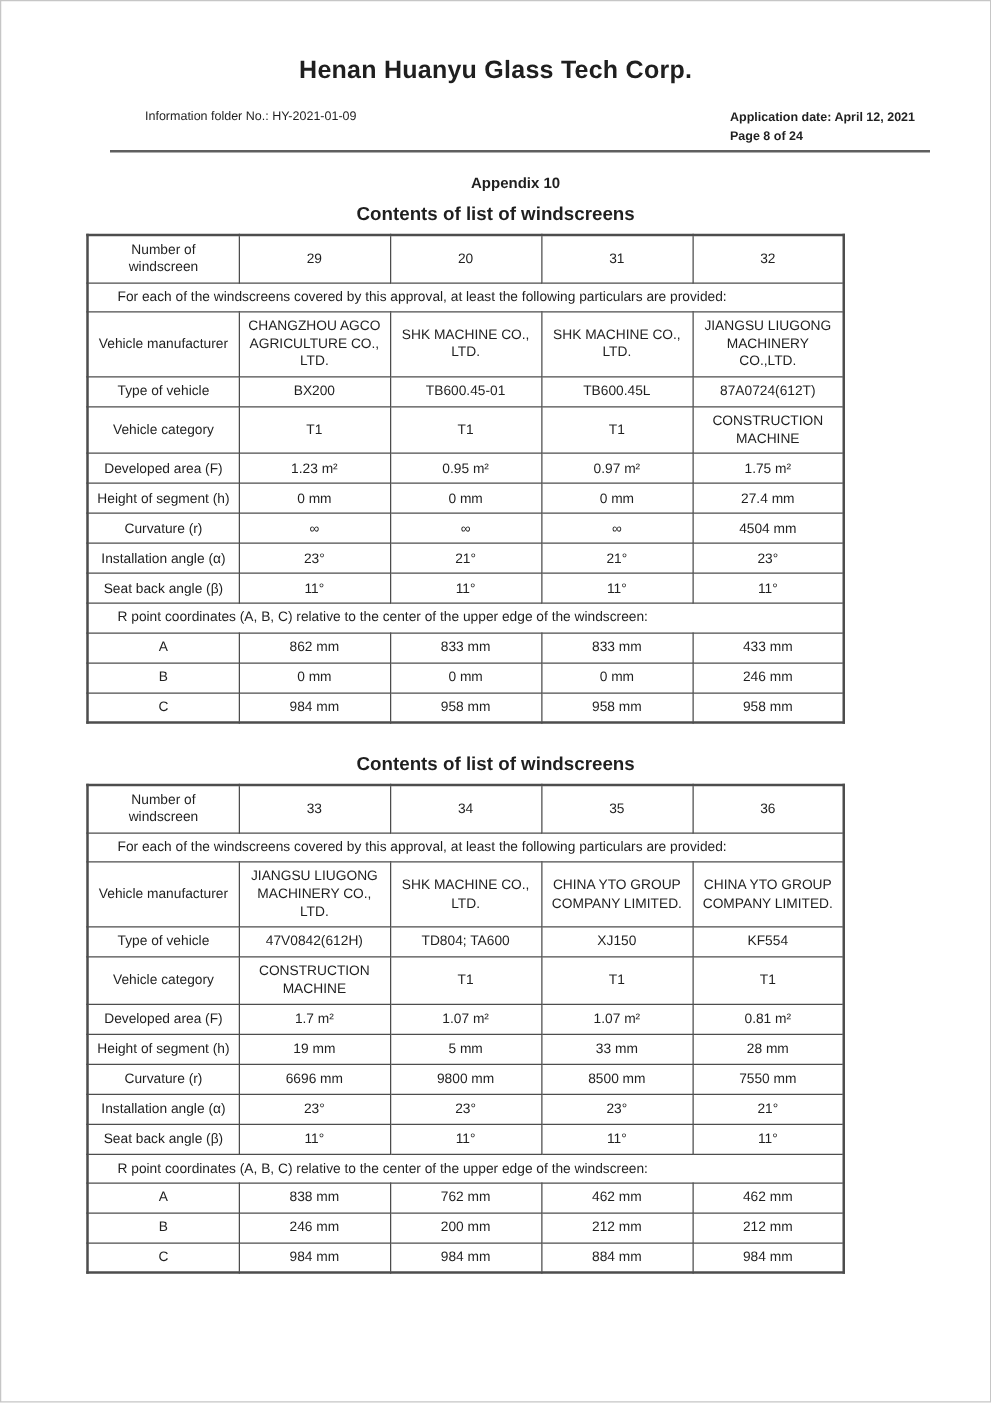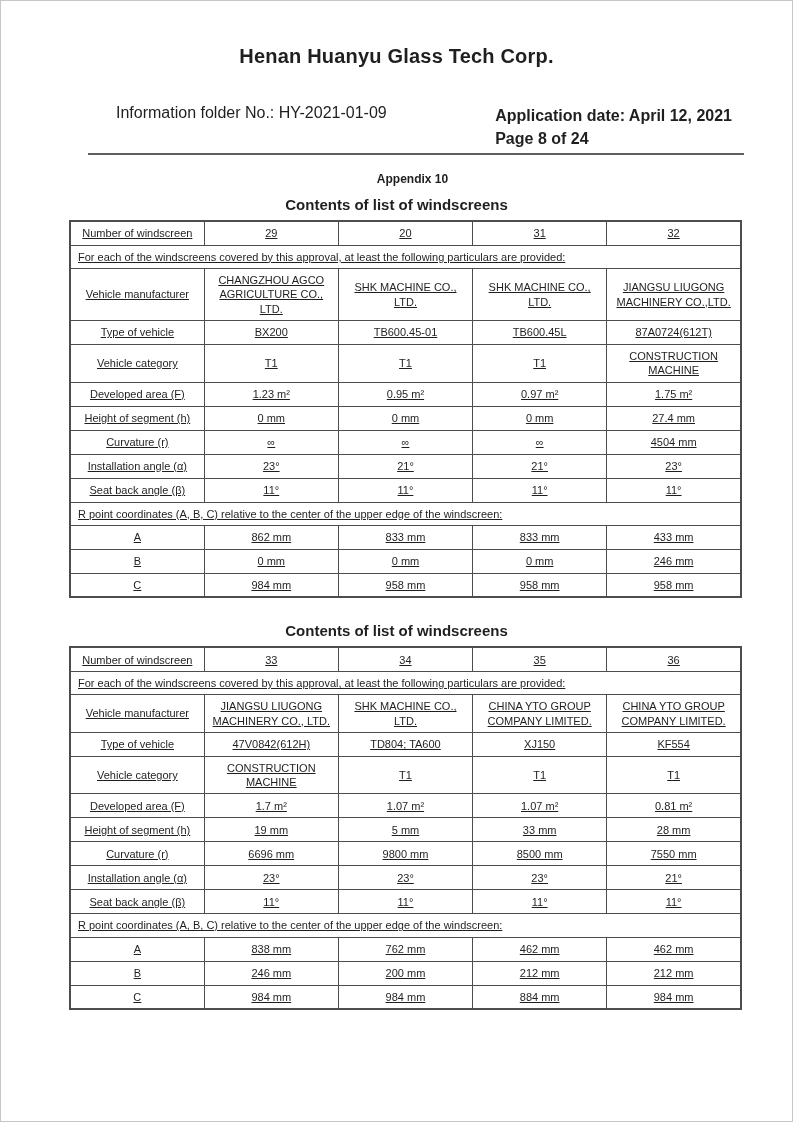--- a/index.html
+++ b/index.html
@@ -17,22 +17,22 @@
   .page-title {
     text-align: center;
     font-weight: bold;
     font-size: 20px;
     margin-top: 44px;
     letter-spacing: 0.2px;
   }
   .info-bar {
     display: flex;
     justify-content: space-between;
-    margin: 36px 60px 0 115px;
-    font-size: 16px;
+    margin: 20px 60px 0 115px;
+    font-size: 10px;
   }
   .info-right { text-align: left; line-height: 1.45; font-weight: bold; }
   .header-rule {
     height: 2px;
     background: #5f5f5f;
     margin: 3px 48px 0 87px;
     border: none;
   }
   .appendix-title {
     text-align: center;
@@ -44,39 +44,38 @@
   .table-title {
     text-align: center;
     font-weight: bold;
     font-size: 15px;
     margin-top: 10px;
   }
   .table-title.second { margin-top: 24px; }
   table.ws-table {
     border-collapse: collapse;
     table-layout: fixed;
-    width: 673px;
+    width: 607px;
     margin: 7px 0 0 68px;
     font-size: 11px;
-    text-decoration: underline;
   }
   table.ws-table col { width: 20%; }
   table.ws-table td {
     border: 1px solid #4d4d4d;
     text-align: center;
     vertical-align: middle;
     padding: 4px 5px;
     height: 24px;
     line-height: 1.3;
     word-wrap: break-word;
   }
   table.ws-table { border: 2px solid #4d4d4d; }
   table.ws-table tr.note-row td {
     text-align: left;
-    padding-left: 7px;
+    padding-left: 23px;
     height: 20px;
   }
 </style>
 </head>
 <body>
 
 <header>
   <h1 class="page-title">Henan Huanyu Glass Tech Corp.</h1>
   <div class="info-bar">
     <span>Information folder No.: HY-2021-01-09</span>

